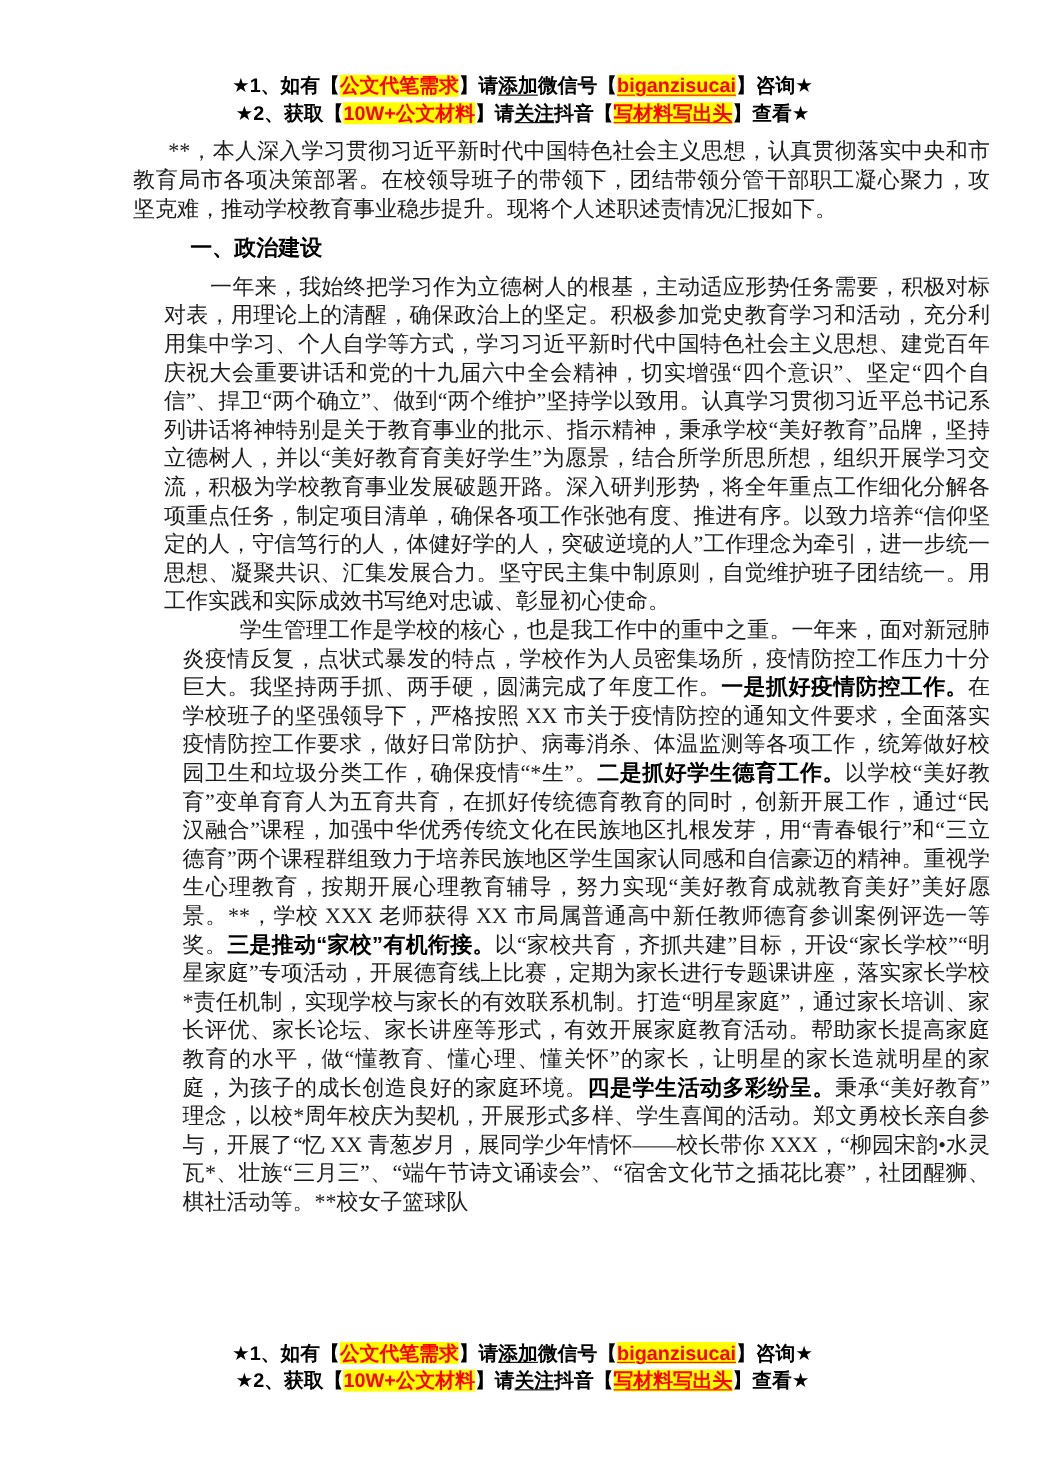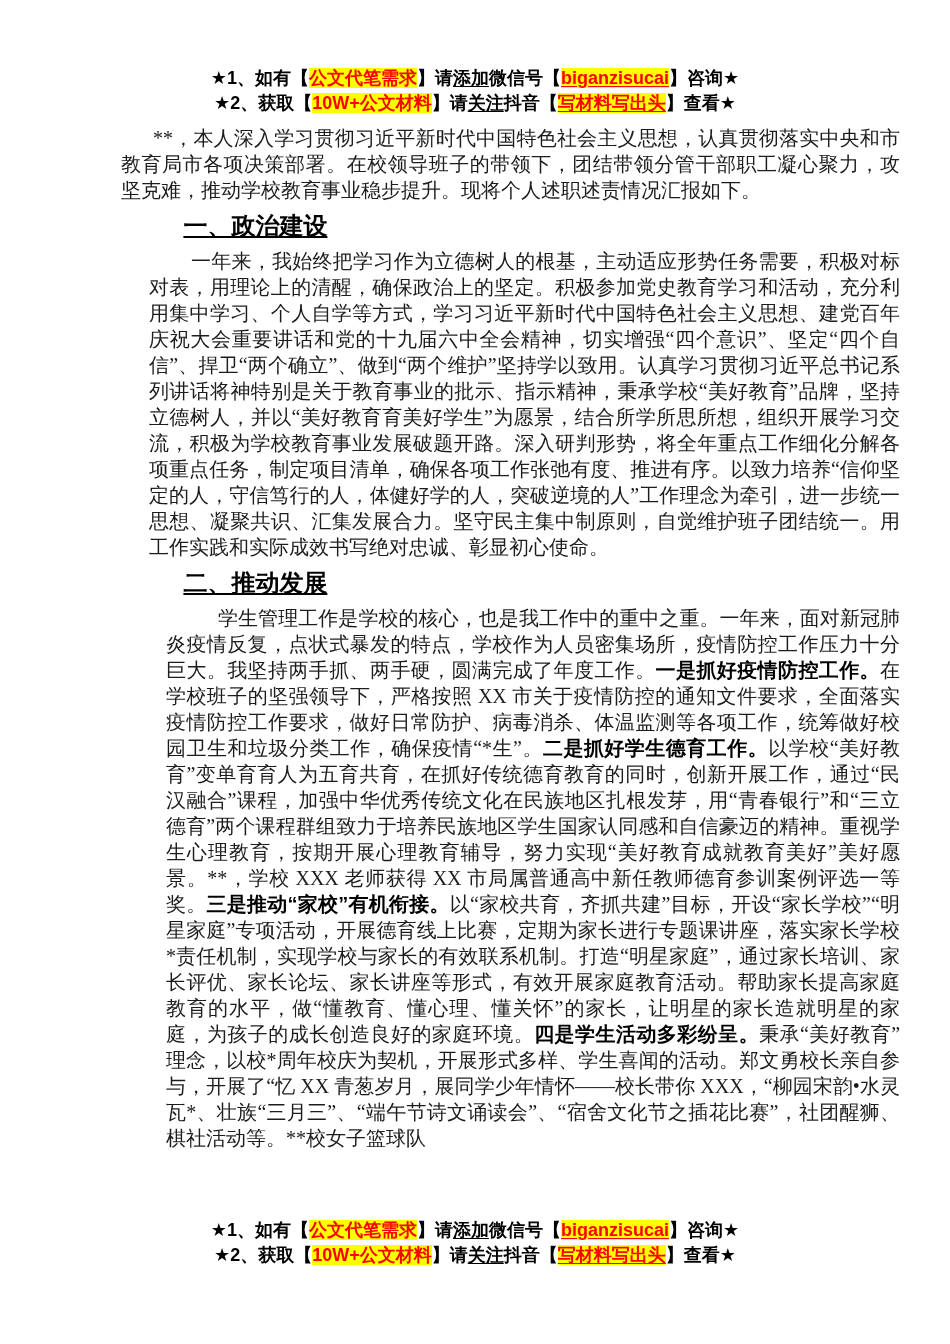--- a/index.html
+++ b/index.html
@@ -35,27 +35,26 @@
     line-height: 26px;
     text-align: justify;
     text-justify: inter-ideograph;
   }
   .para { margin: 0; }
   .indent-1 { text-indent: 1.6em; }
   .indent-2 { text-indent: 2.1em; margin-left: 28px; }
   .indent-3 { text-indent: 2.6em; margin-left: 45px; }
   .heading {
     margin: 10px 0 9px 0;
-    font-size: 24px;
+    font-size: 20px;
     line-height: 26px;
     font-weight: 700;
     color: #000000;
     text-indent: 2.6em;
     font-family: "Liberation Sans", "DejaVu Sans", sans-serif;
-    text-decoration: underline;
   }
   .para .b {
     color: #000000;
     font-family: "Liberation Sans", "DejaVu Sans", sans-serif;
   }
 </style>
 </head>
 <body>
 
 <div class="page">
@@ -64,21 +63,20 @@
     <p><span class="b">★1、如有【</span><span class="b hl">公文代笔需求</span><span class="b">】请</span><span class="b u">添加</span><span class="b">微信号【</span><span class="b hl u">biganzisucai</span><span class="b">】咨询★</span></p>
     <p><span class="b">★2、获取【</span><span class="b hl">10W+公文材料</span><span class="b">】请</span><span class="b u">关注</span><span class="b">抖音【</span><span class="b hl u">写材料写出头</span><span class="b">】查看★</span></p>
   </header>
 
   <main class="doc-body">
     <p class="para indent-1"><span>**，本人深入学习贯彻习近平新时代中国特色社会主义思想，认真贯彻落实中央和市教育局市各项决策部署。在校领导班子的带领下，团结带领分管干部职工凝心聚力，攻坚克难，推动学校教育事业稳步提升。现将个人述职述责情况汇报如下。</span></p>
 
     <h2 class="heading">一、政治建设</h2>
     <p class="para indent-2"><span>一年来，我始终把学习作为立德树人的根基，主动适应形势任务需要，积极对标对表，用理论上的清醒，确保政治上的坚定。积极参加党史教育学习和活动，充分利用集中学习、个人自学等方式，学习习近平新时代中国特色社会主义思想、建党百年庆祝大会重要讲话和党的十九届六中全会精神，切实增强“四个意识”、坚定“四个自信”、捍卫“两个确立”、做到“两个维护”坚持学以致用。认真学习贯彻习近平总书记系列讲话将神特别是关于教育事业的批示、指示精神，秉承学校“美好教育”品牌，坚持立德树人，并以“美好教育育美好学生”为愿景，结合所学所思所想，组织开展学习交流，积极为学校教育事业发展破题开路。深入研判形势，将全年重点工作细化分解各项重点任务，制定项目清单，确保各项工作张弛有度、推进有序。以致力培养“信仰坚定的人，守信笃行的人，体健好学的人，突破逆境的人”工作理念为牵引，进一步统一思想、凝聚共识、汇集发展合力。坚守民主集中制原则，自觉维护班子团结统一。用工作实践和实际成效书写绝对忠诚、彰显初心使命。</span></p>
 
-    <h2 class="heading">二、推动发展</h2>
     <p class="para indent-3"><span>学生管理工作是学校的核心，也是我工作中的重中之重。一年来，面对新冠肺炎疫情反复，点状式暴发的特点，学校作为人员密集场所，疫情防控工作压力十分巨大。我坚持两手抓、两手硬，圆满完成了年度工作。</span><span class="b">一是抓好疫情防控工作。</span><span>在学校班子的坚强领导下，严格按照 XX 市关于疫情防控的通知文件要求，全面落实疫情防控工作要求，做好日常防护、病毒消杀、体温监测等各项工作，统筹做好校园卫生和垃圾分类工作，确保疫情“*生”。</span><span class="b">二是抓好学生德育工作。</span><span>以学校“美好教育”变单育育人为五育共育，在抓好传统德育教育的同时，创新开展工作，通过“民汉融合”课程，加强中华优秀传统文化在民族地区扎根发芽，用“青春银行”和“三立德育”两个课程群组致力于培养民族地区学生国家认同感和自信豪迈的精神。重视学生心理教育，按期开展心理教育辅导，努力实现“美好教育成就教育美好”美好愿景。**，学校 XXX 老师获得 XX 市局属普通高中新任教师德育参训案例评选一等奖。</span><span class="b">三是推动“家校”有机衔接。</span><span>以“家校共育，齐抓共建”目标，开设“家长学校”“明星家庭”专项活动，开展德育线上比赛，定期为家长进行专题课讲座，落实家长学校*责任机制，实现学校与家长的有效联系机制。打造“明星家庭”，通过家长培训、家长评优、家长论坛、家长讲座等形式，有效开展家庭教育活动。帮助家长提高家庭教育的水平，做“懂教育、懂心理、懂关怀”的家长，让明星的家长造就明星的家庭，为孩子的成长创造良好的家庭环境。</span><span class="b">四是学生活动多彩纷呈。</span><span>秉承“美好教育”理念，以校*周年校庆为契机，开展形式多样、学生喜闻的活动。郑文勇校长亲自参与，开展了“忆 XX 青葱岁月，展同学少年情怀——校长带你 XXX，“柳园宋韵•水灵瓦*、壮族“三月三”、“端午节诗文诵读会”、“宿舍文化节之插花比赛”，社团醒狮、棋社活动等。**校女子篮球队</span></p>
   </main>
 
   <footer class="promo promo-bottom">
     <p><span class="b">★1、如有【</span><span class="b hl">公文代笔需求</span><span class="b">】请</span><span class="b u">添加</span><span class="b">微信号【</span><span class="b hl u">biganzisucai</span><span class="b">】咨询★</span></p>
     <p><span class="b">★2、获取【</span><span class="b hl">10W+公文材料</span><span class="b">】请</span><span class="b u">关注</span><span class="b">抖音【</span><span class="b hl u">写材料写出头</span><span class="b">】查看★</span></p>
   </footer>
 
 </div>
 

